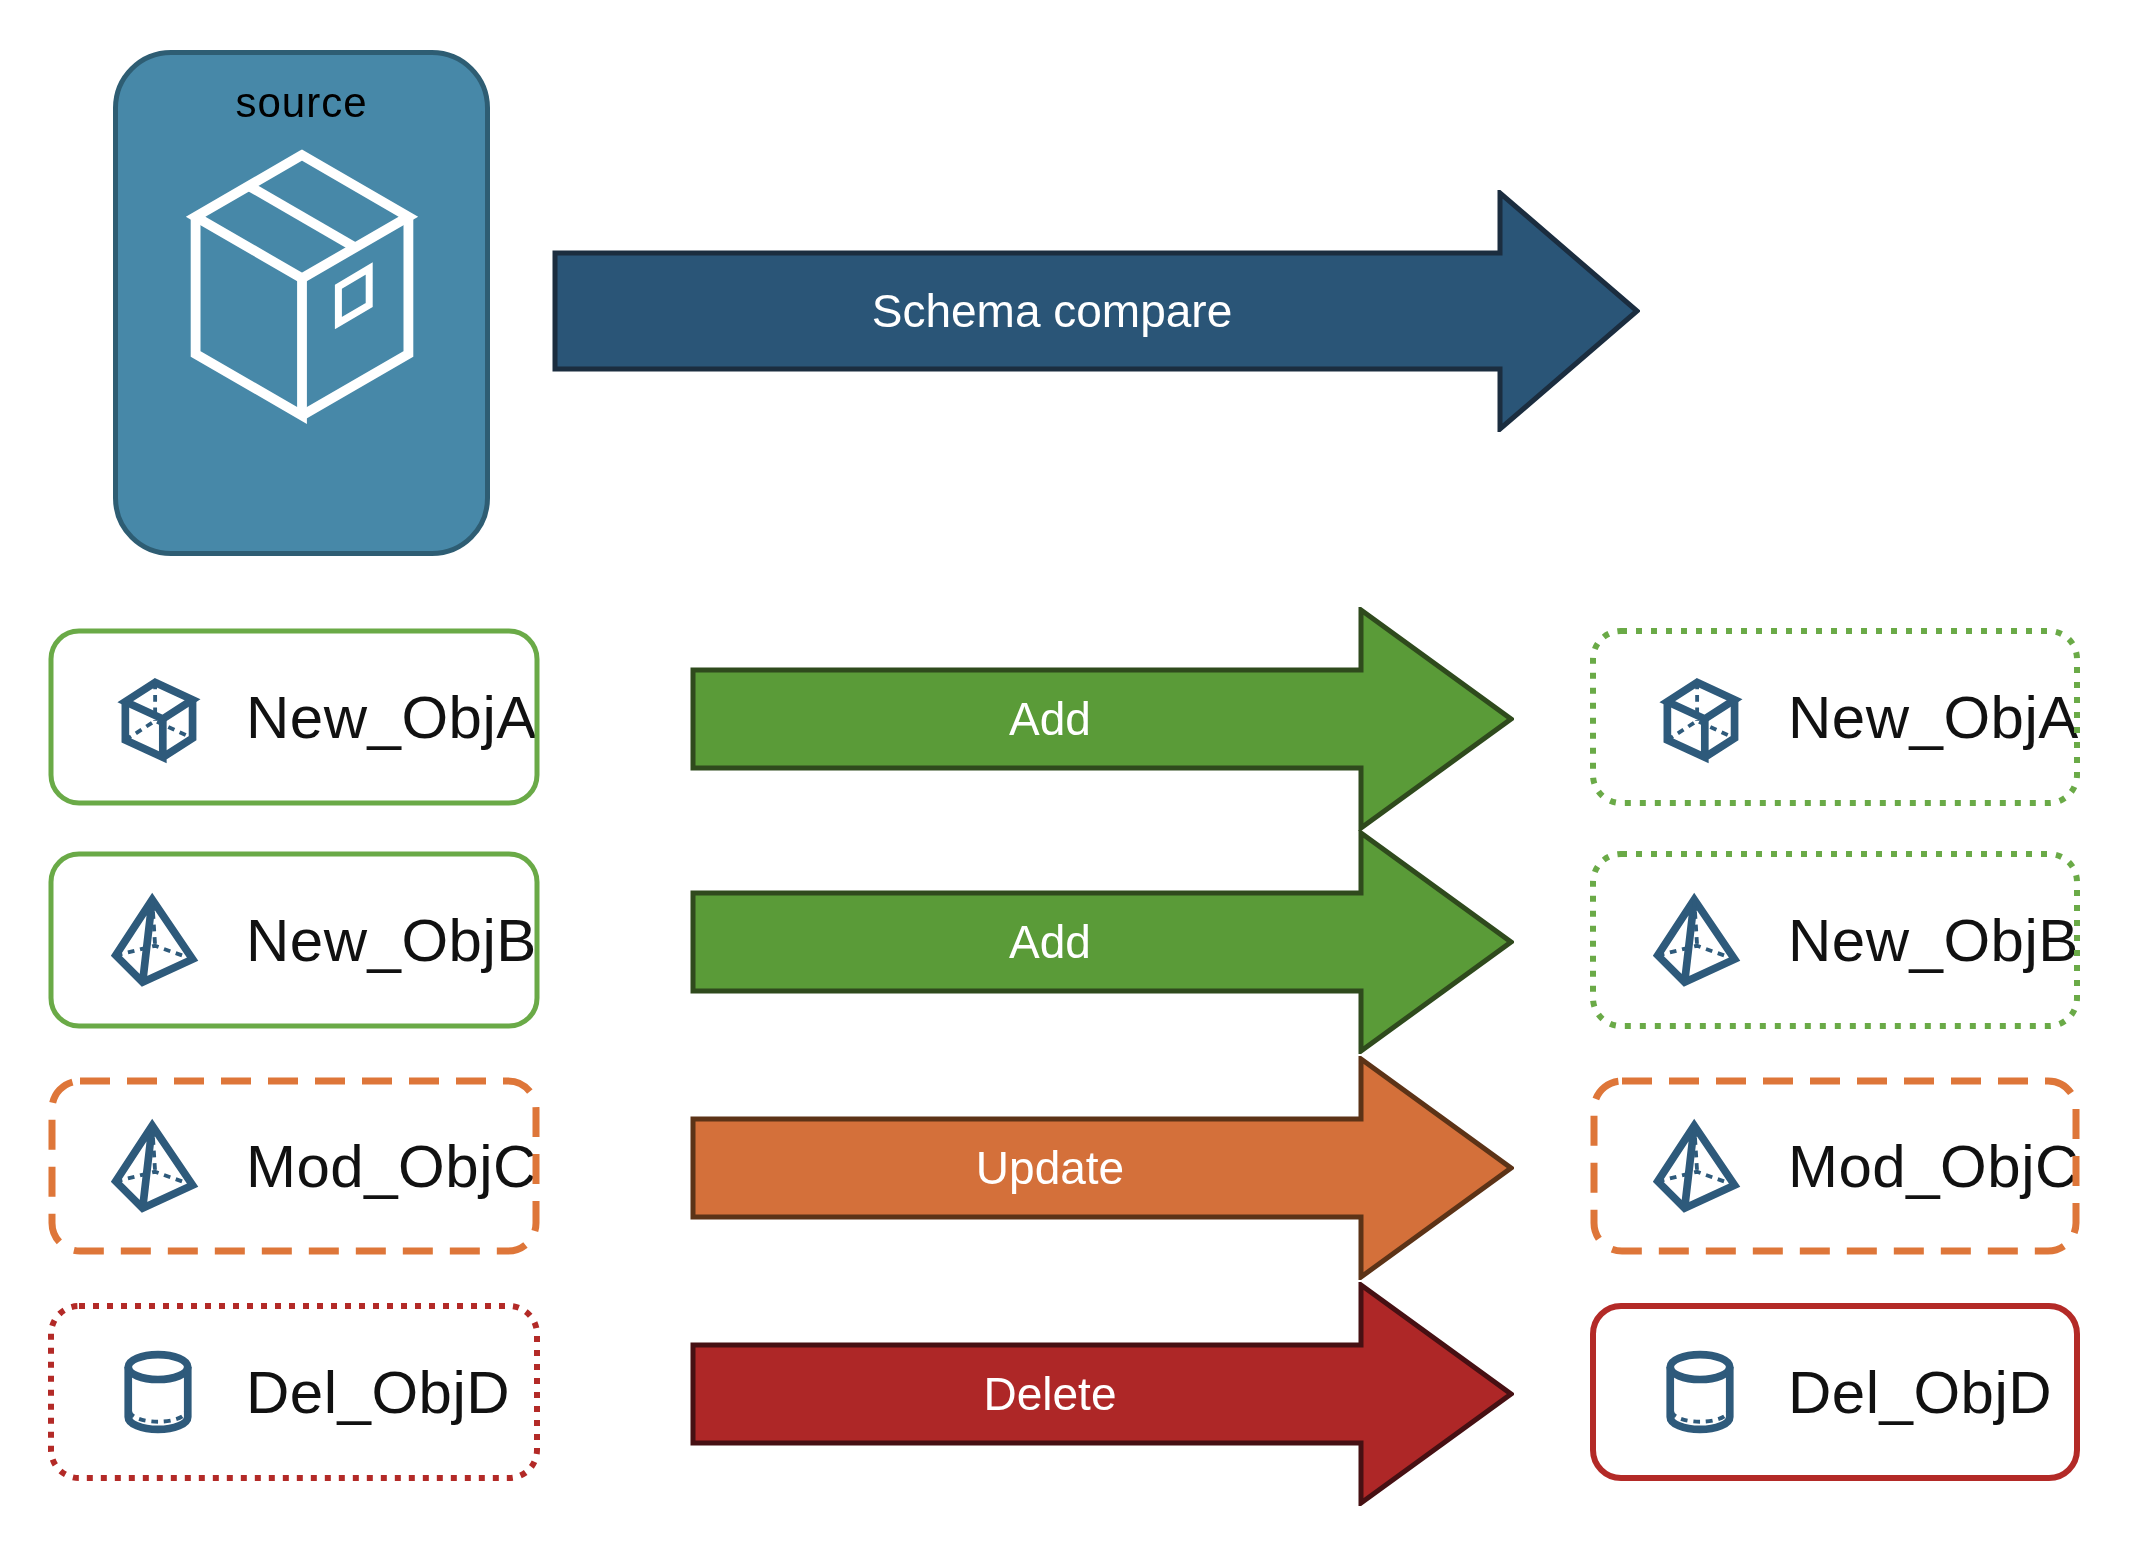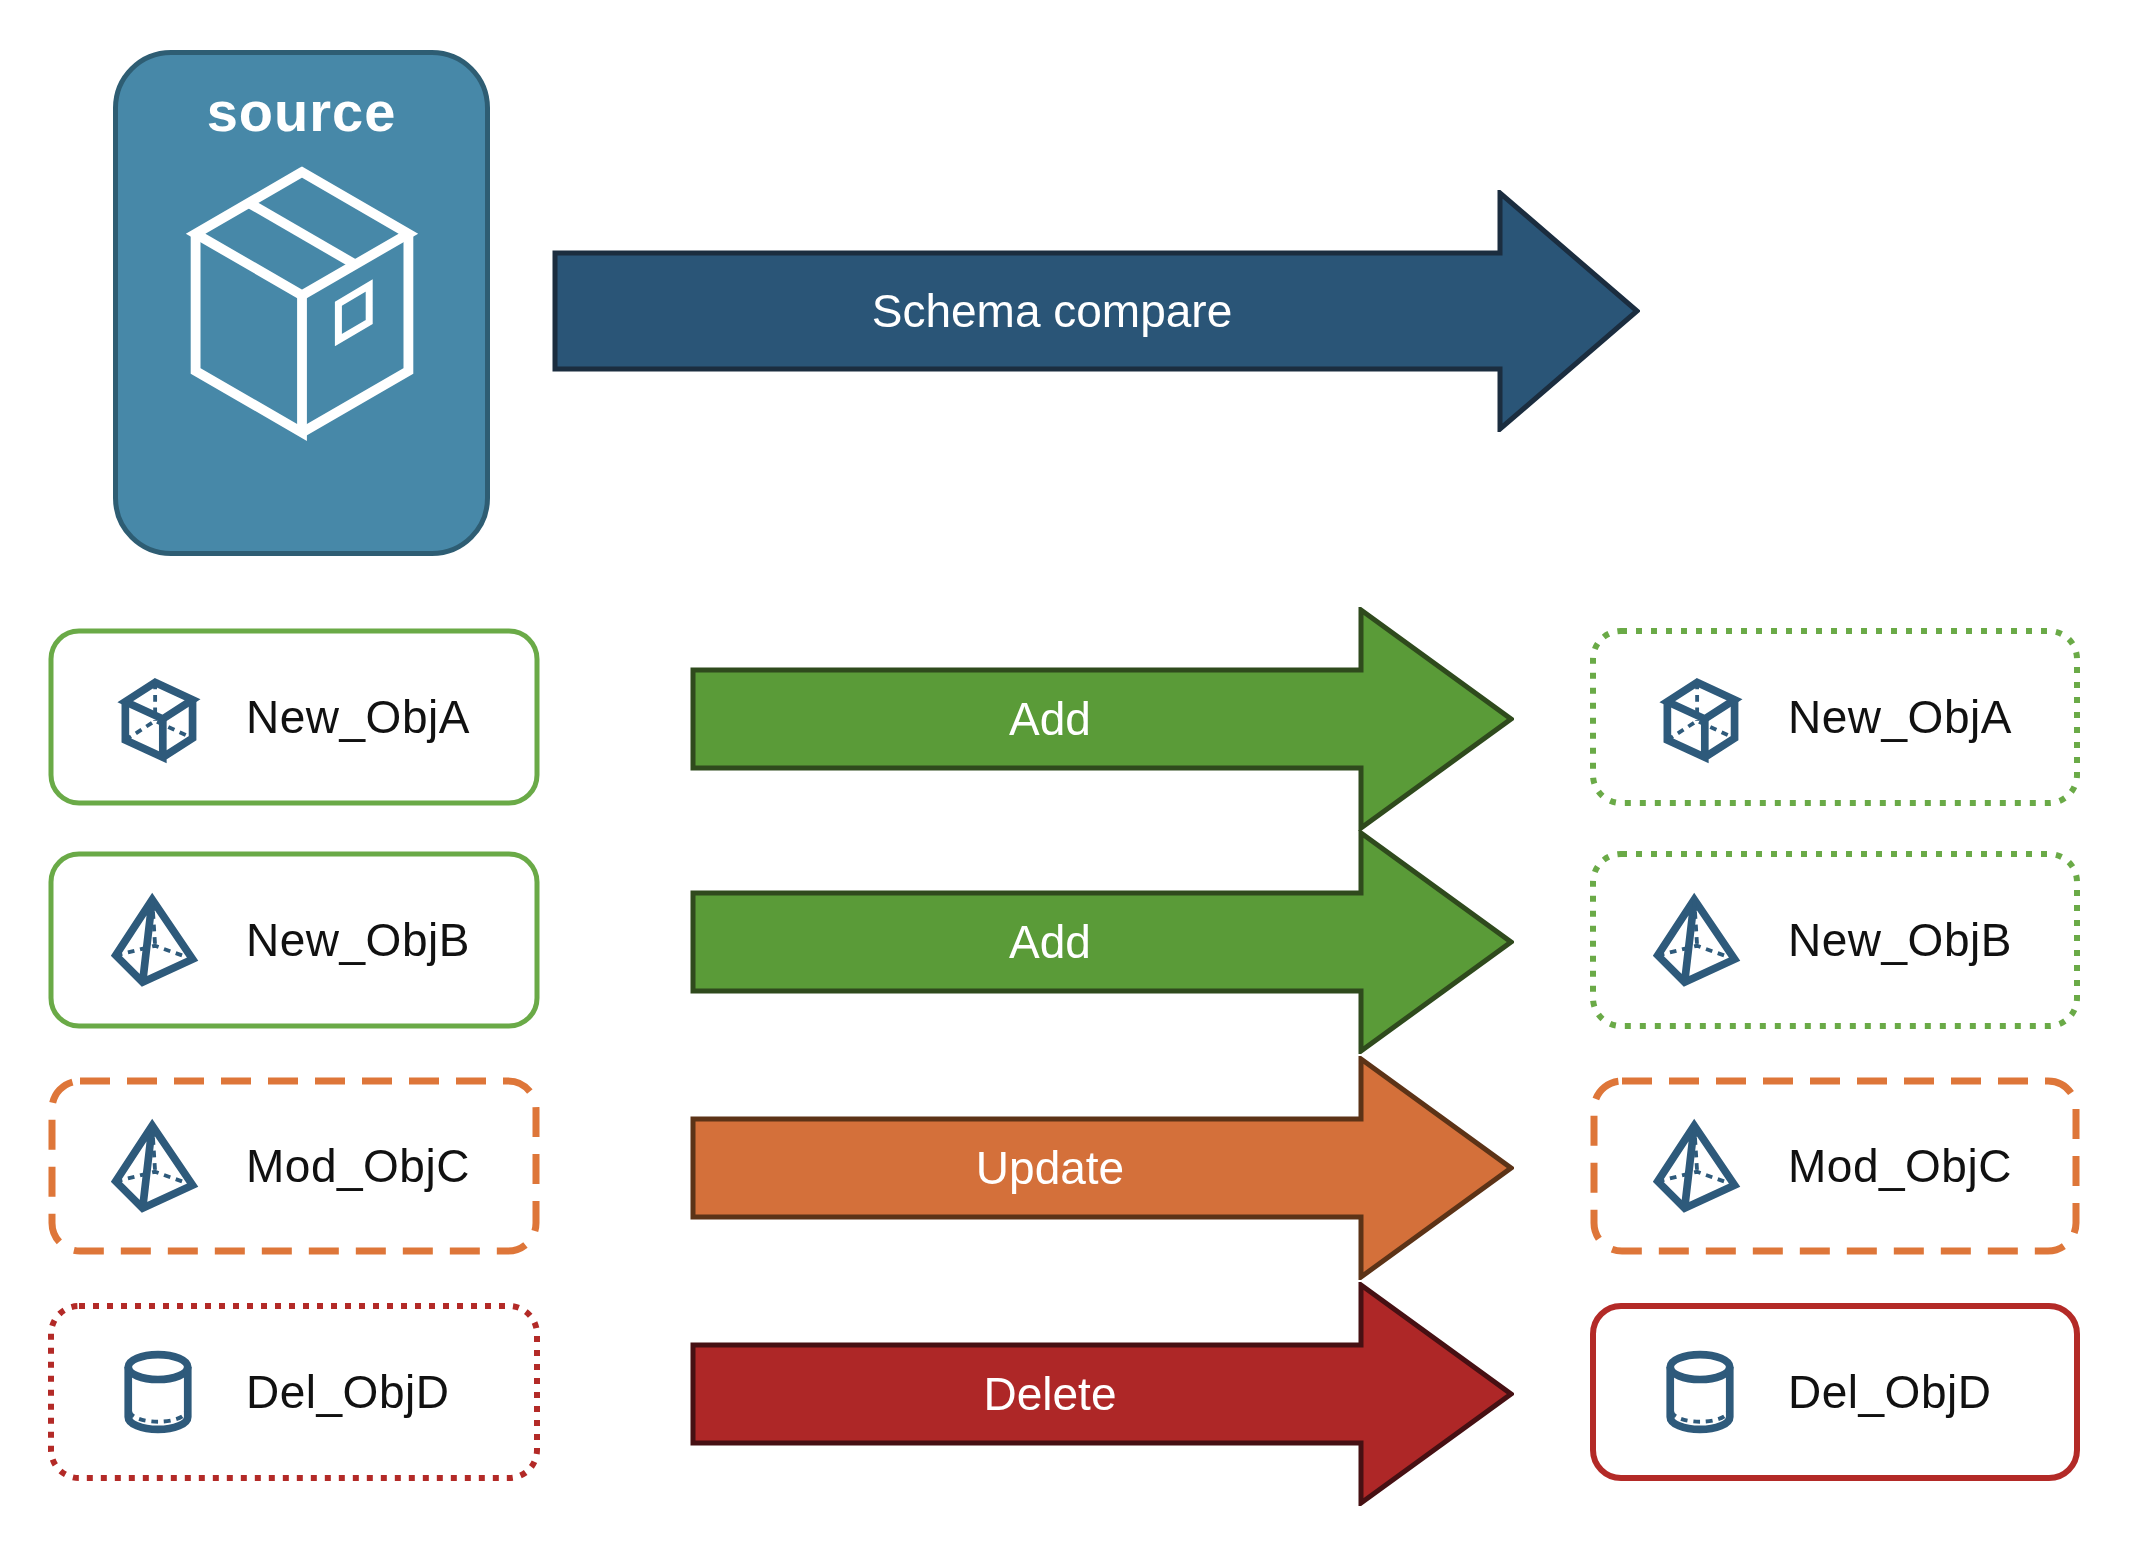--- a/index.html
+++ b/index.html
@@ -23,21 +23,21 @@
   html,body{width:2150px;height:1550px;background:#ffffff;overflow:hidden;
     font-family:"Liberation Sans", sans-serif;}
   .stage{position:relative;width:2150px;height:1550px;background:#ffffff;}
 
   
   .node{position:absolute;top:50px;height:506px;background:var(--node-fill);
     border:5px solid var(--node-border);border-radius:58px;
     display:flex;flex-direction:column;align-items:center;padding-top:24px;}
   .node-source{left:113px;width:377px;}
   .node-target{left:1662px;width:380px;}
-  .node-label{color:#ffffff;font-size:56px;font-weight:bold;letter-spacing:1px;}
+  .node-label{color:#000000;font-size:42px;font-weight:normal;letter-spacing:1px;}
   .node-icon{margin-top:14px;}
 
   
   .arrow{position:absolute;}
   .arrow text{fill:#ffffff;font-size:46px;font-family:"Liberation Sans",sans-serif;
     text-anchor:middle;dominant-baseline:central;}
   .arrow-compare polygon{fill:var(--compare-fill);stroke:var(--compare-border);stroke-width:5;}
   .arrow-add polygon{fill:var(--add-fill);stroke:var(--add-border);stroke-width:5;}
   .arrow-update polygon{fill:var(--update-fill);stroke:var(--update-border);stroke-width:5;}
   .arrow-delete polygon{fill:var(--delete-fill);stroke:var(--delete-border);stroke-width:5;}
@@ -47,21 +47,21 @@
     padding-left:62px;background:#ffffff;}
   .objbox-left{left:48px;width:492px;}
   .objbox-right{left:1590px;width:490px;}
   .objbox .frame{position:absolute;left:0;top:0;width:100%;height:100%;pointer-events:none;}
   .frame rect{fill:none;stroke-linecap:butt;}
   .frame-solid-green rect{stroke:var(--green-outline);stroke-width:5;}
   .frame-dotted-green rect{stroke:var(--green-outline);stroke-width:6;stroke-dasharray:6 9;}
   .frame-dashed-orange rect{stroke:var(--orange-outline);stroke-width:7;stroke-dasharray:30 17;}
   .frame-dotted-red rect{stroke:var(--red-outline);stroke-width:6;stroke-dasharray:6 8;}
   .frame-solid-red rect{stroke:var(--red-outline);stroke-width:6;}
-  .obj-label{color:var(--label-text);font-size:46px;margin-left:40px;letter-spacing:0.5px;}
+  .obj-label{color:var(--label-text);font-size:60px;margin-left:40px;letter-spacing:0.5px;}
 
   
   .obj-icon{width:96px;height:96px;flex:0 0 96px;}
   .obj-icon .solid{fill:none;stroke:var(--icon-stroke);stroke-width:8;stroke-linejoin:miter;}
   .obj-icon .hidden-edge{fill:none;stroke:var(--icon-stroke);stroke-width:4;stroke-dasharray:7 6;}
   
   .white-icon path,.white-icon ellipse,.white-icon line{fill:none;stroke:#ffffff;stroke-linejoin:miter;}
 </style>
 </head>
 <body>

